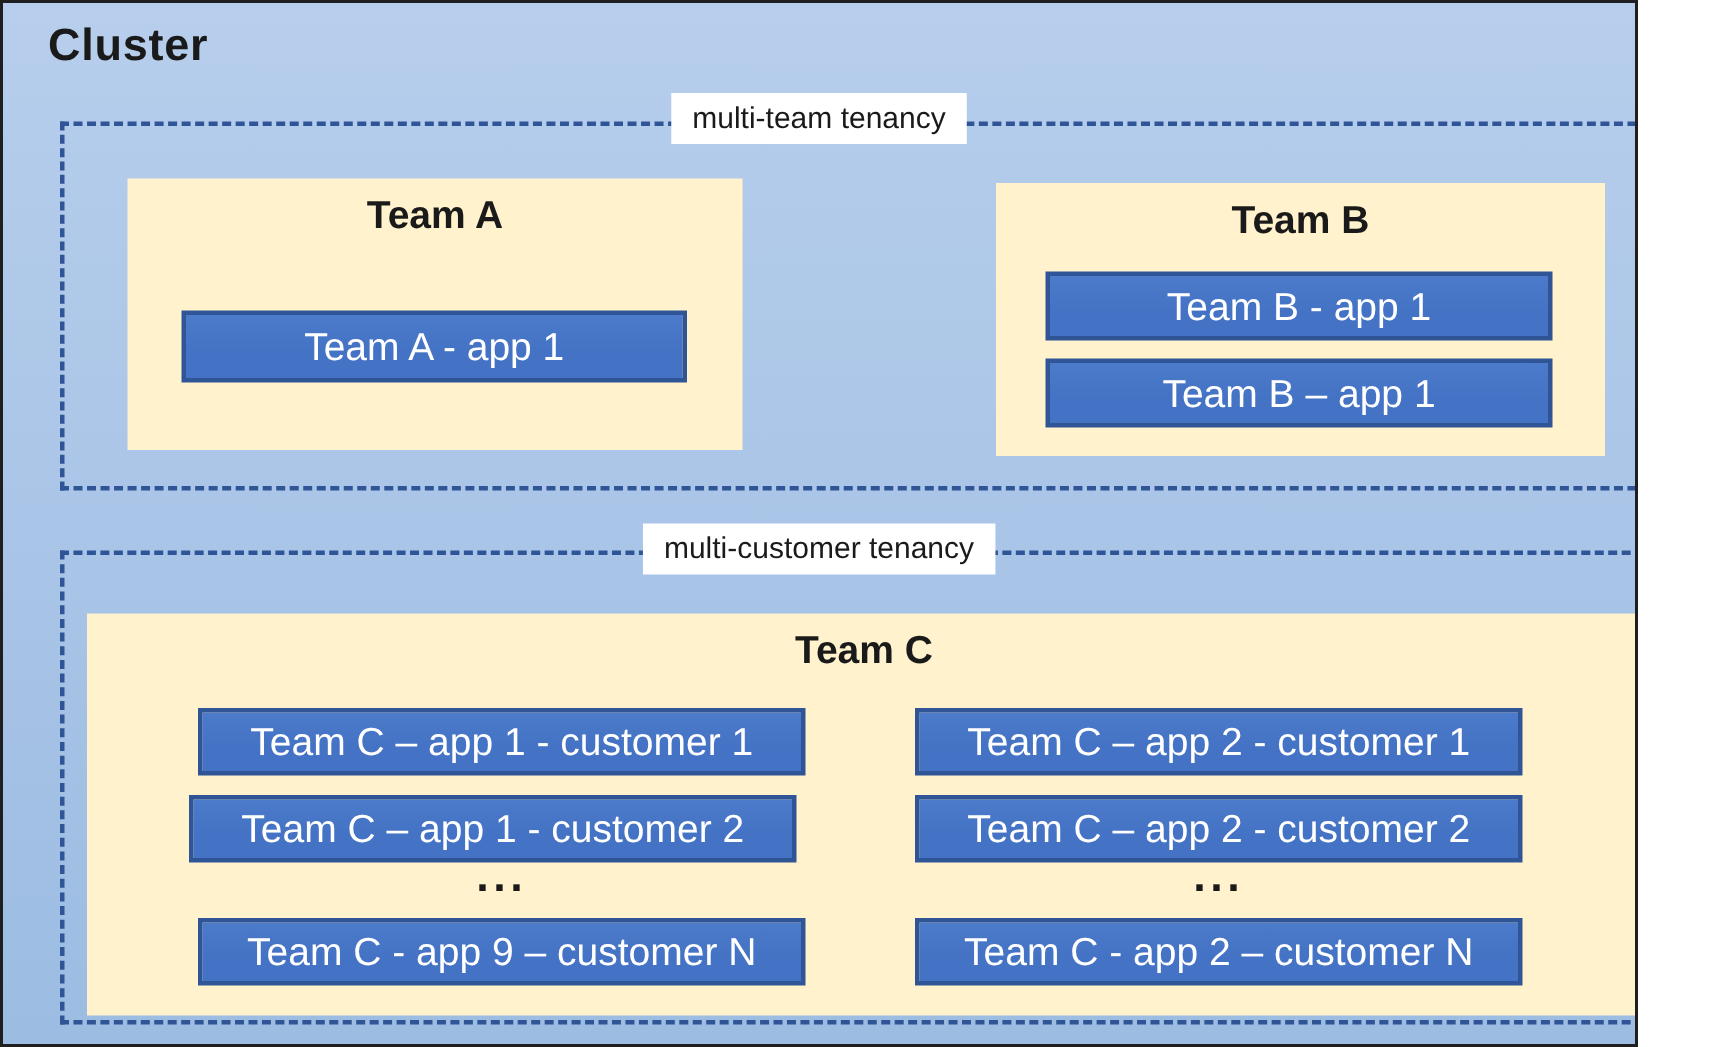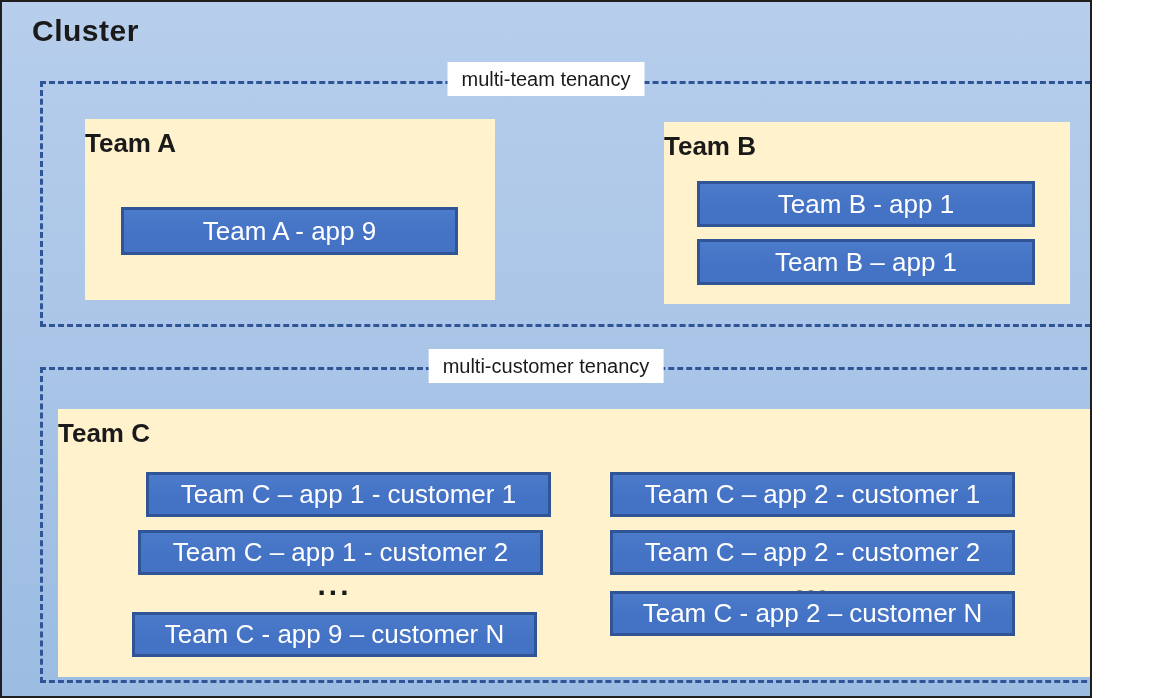--- a/index.html
+++ b/index.html
@@ -27,63 +27,63 @@
   }
   .chip-1{top:60px;}
   .chip-2{top:347px;}
   .team-box{
     position:absolute;background:var(--panel_cream,#FFF2CC);
   }
   .team-a{left:83px;top:117px;width:410px;height:181px;}
   .team-b{left:662px;top:120px;width:406px;height:182px;}
   .team-c{left:56px;top:407px;width:1036px;height:268px;}
   .team-title{
-    position:absolute;left:0;width:100%;text-align:left;
+    position:absolute;left:0;width:100%;text-align:center;
     font-size:26px;font-weight:bold;color:var(--text_dark,#1a1a1a);
   }
   .tt-a{top:126px;}
   .tt-b{top:129px;}
   .tt-c{top:416px;}
   .app-box{
     position:absolute;display:flex;align-items:center;justify-content:center;
     background:linear-gradient(180deg,#4d7bcb 0%,var(--app_blue,#4472C4) 60%);
     border:3px solid var(--app_border,#2F5597);
     color:var(--text_light,#ffffff);font-size:26px;white-space:nowrap;
     z-index:2;
   }
   .app-a1{left:119px;top:205px;width:337px;height:48px;}
   .app-b1{left:695px;top:179px;width:338px;height:46px;}
   .app-b2{left:695px;top:237px;width:338px;height:46px;}
-  .app-c11{left:130px;top:470px;width:405px;height:45px;margin-left:14px;}
-  .app-c12{left:136px;top:528px;width:405px;height:45px;}
+  .app-c11{left:130px;top:470px;width:405px;height:45px;}
+  .app-c12{left:124px;top:528px;width:405px;height:45px;}
   .app-c1n{left:130px;top:610px;width:405px;height:45px;}
   .app-c21{left:608px;top:470px;width:405px;height:45px;}
   .app-c22{left:608px;top:528px;width:405px;height:45px;}
-  .app-c2n{left:608px;top:589px;width:405px;height:45px;}
+  .app-c2n{left:608px;top:610px;width:405px;height:45px;}
   .ellipsis{
     position:absolute;width:405px;height:26px;display:flex;align-items:center;justify-content:center;
     font-size:30px;font-weight:bold;color:var(--text_dark,#1a1a1a);
     letter-spacing:3px;line-height:0.4;
   }
   .el-1{left:130px;top:570px;}
   .el-2{left:608px;top:570px;}
 </style>
 </head>
 <body>
 
 <div class="stage">
 
   <div class="cluster-title">Cluster</div>
 
   <div class="region region-1"></div>
   <div class="chip chip-1">multi-team tenancy</div>
 
   <div class="team-box team-a"></div>
   <div class="team-title tt-a" style="left:83px;width:410px;">Team A</div>
-  <div class="app-box app-a1">Team A - app 9</div>
+  <div class="app-box app-a1">Team A - app 1</div>
 
   <div class="team-box team-b"></div>
   <div class="team-title tt-b" style="left:662px;width:406px;">Team B</div>
   <div class="app-box app-b1">Team B - app 1</div>
   <div class="app-box app-b2">Team B – app 1</div>
 
   <div class="region region-2"></div>
   <div class="chip chip-2">multi-customer tenancy</div>
 
   <div class="team-box team-c"></div>

